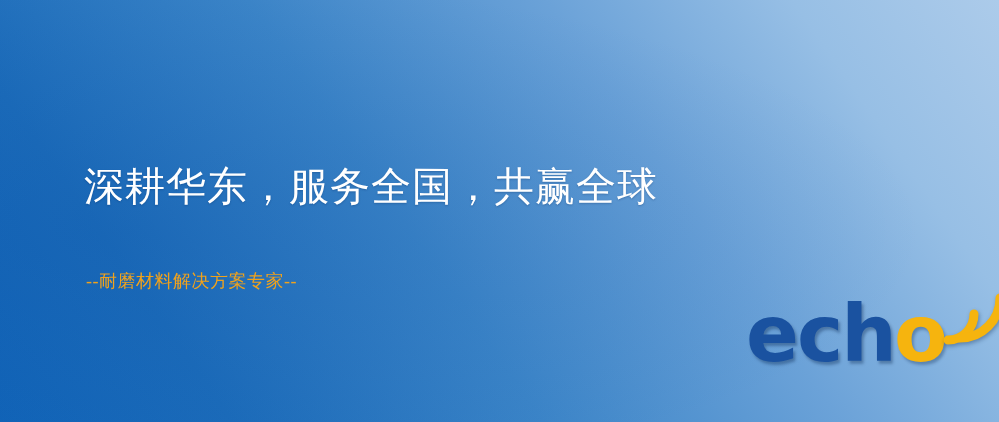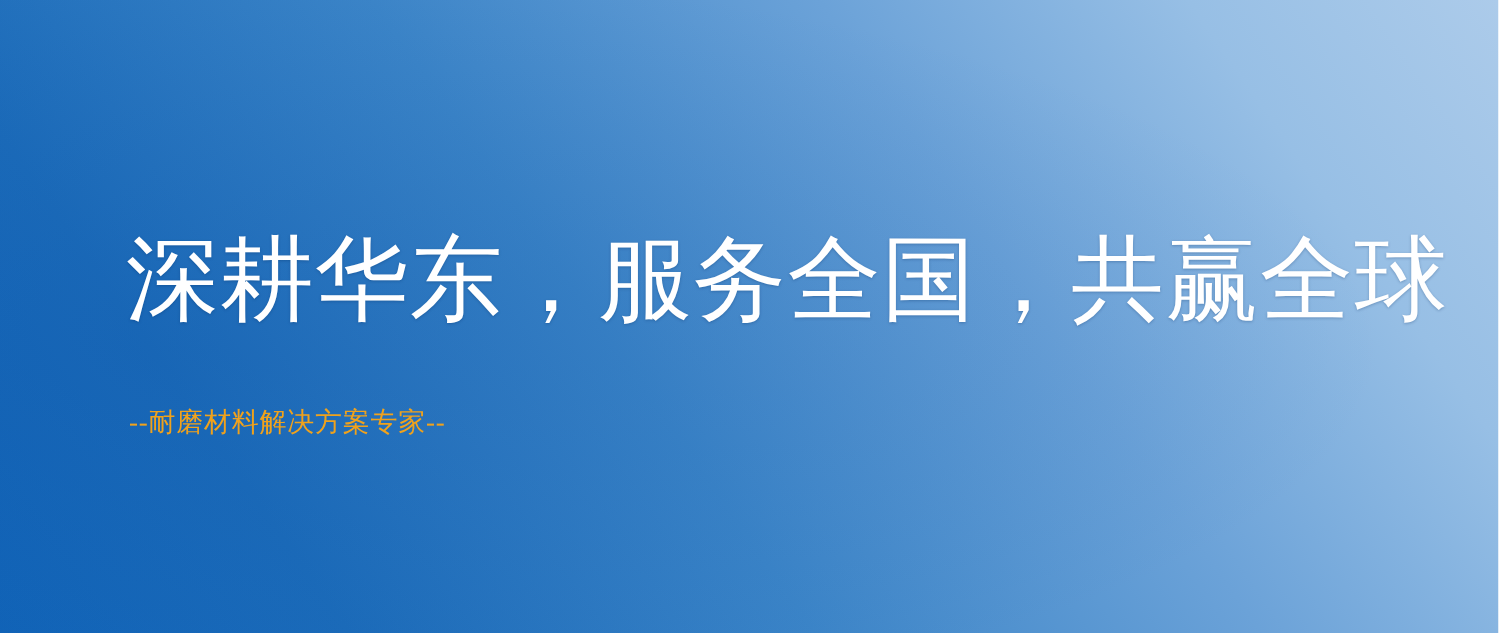--- a/index.html
+++ b/index.html
@@ -25,21 +25,21 @@
     background: radial-gradient(ellipse 130% 100% at 12% 55%, rgba(10,80,165,0.22) 0%, rgba(10,80,165,0.0) 62%);
     pointer-events: none;
   }
 
   .headline {
     position: absolute;
     left: 84px;
     top: 152px;
     color: #ffffff;
     font-family: "Liberation Serif", "DejaVu Serif", serif;
-    font-size: 62px;
+    font-size: 40px;
     line-height: 70px;
     letter-spacing: 1px;
     white-space: nowrap;
     text-shadow: 0 1px 2px rgba(0,40,90,0.28);
     z-index: 3;
   }
 
   .subtitle {
     position: absolute;
     left: 86px;
@@ -124,16 +124,31 @@
 <body>
 
 <div class="banner">
 
   <div class="headline">深耕华东，服务全国，共赢全球</div>
 
   <div class="subtitle">--耐磨材料解决方案专家--</div>
 
   <div class="logo">
 
+    <div class="logo-wordmark">
+
+      <span class="logo-echo">ech</span>
+
+      <span class="logo-o">o</span>
+
+      <span class="logo-waves">
+        <svg width="64" height="62" viewBox="0 0 64 62" xmlns="http://www.w3.org/2000/svg">
+          <g fill="none" stroke="#f6b40e" stroke-linecap="round" filter="drop-shadow(1px 2px 2px rgba(0,30,70,0.35))">
+            <path d="M8 48 A 26 26 0 0 0 34 22" stroke-width="9"></path>
+            <path d="M24 50 A 40 40 0 0 0 64 10" stroke-width="9" transform="translate(-4,-4)"></path>
+          </g>
+        </svg>
+      </span>
+    </div>
 
 
   </div>
 </div>
 
 </body></html>

